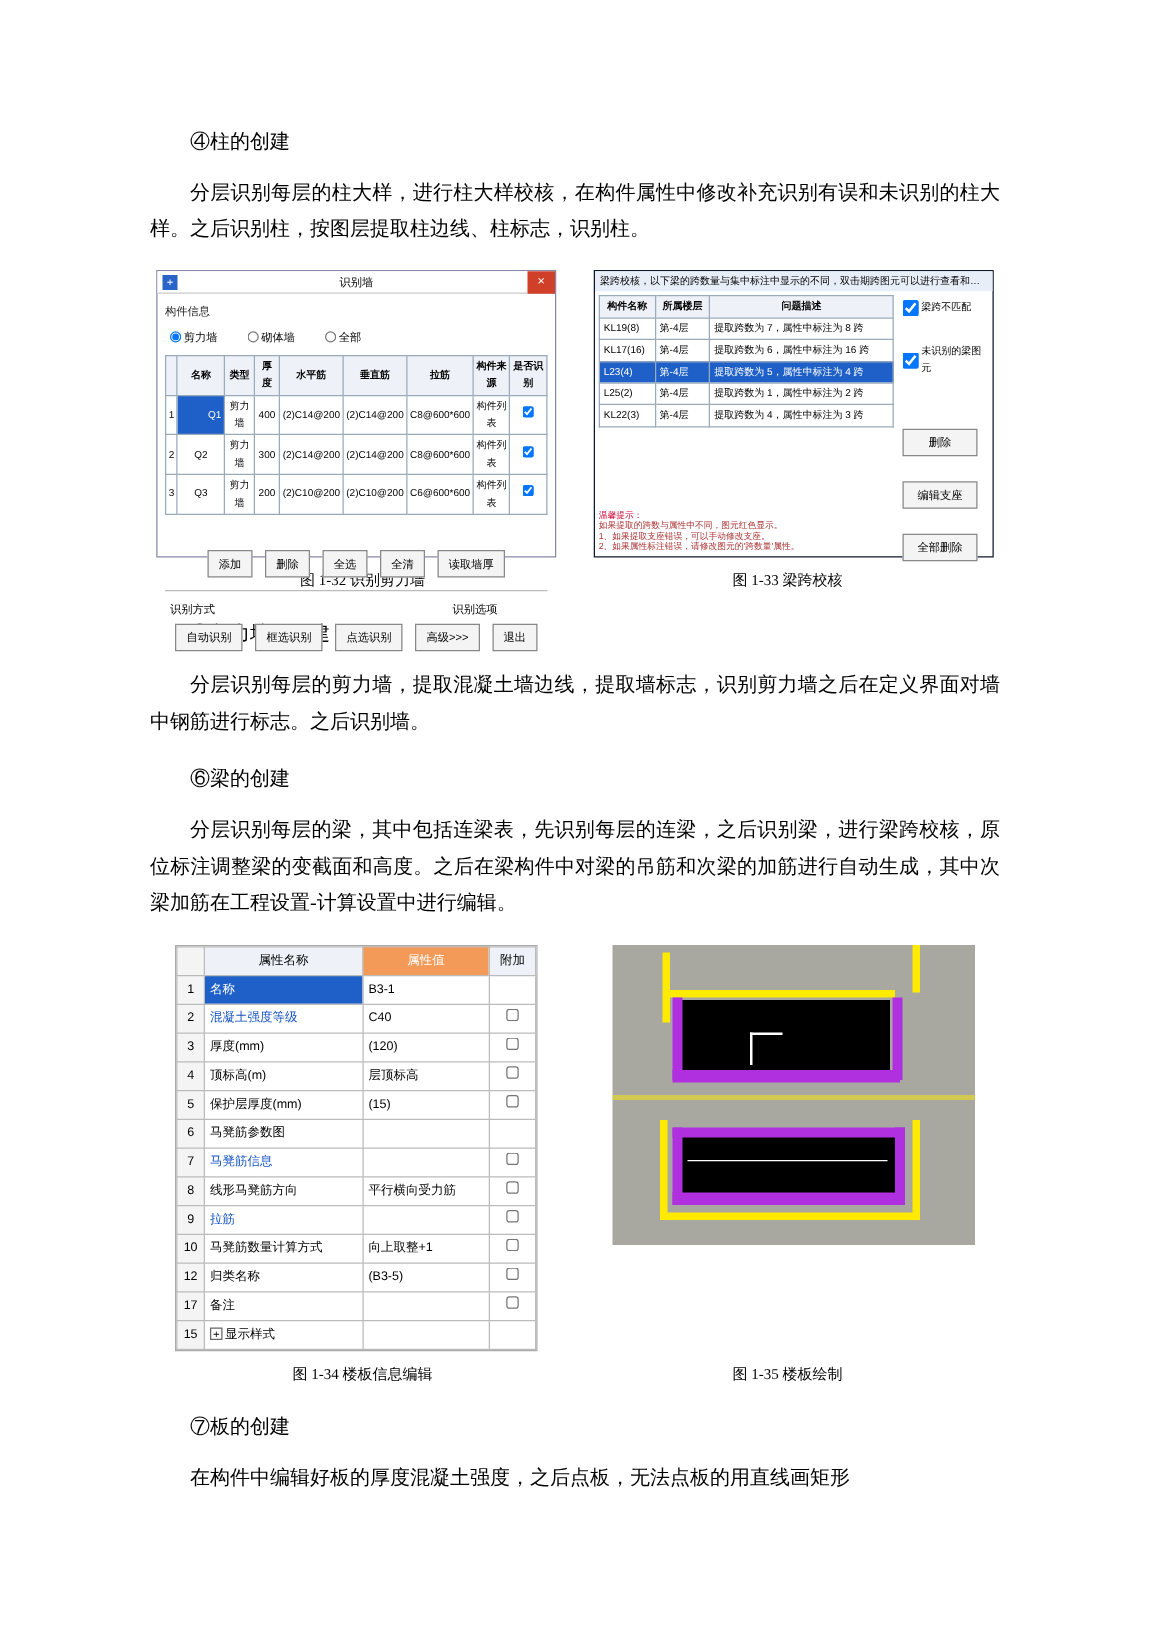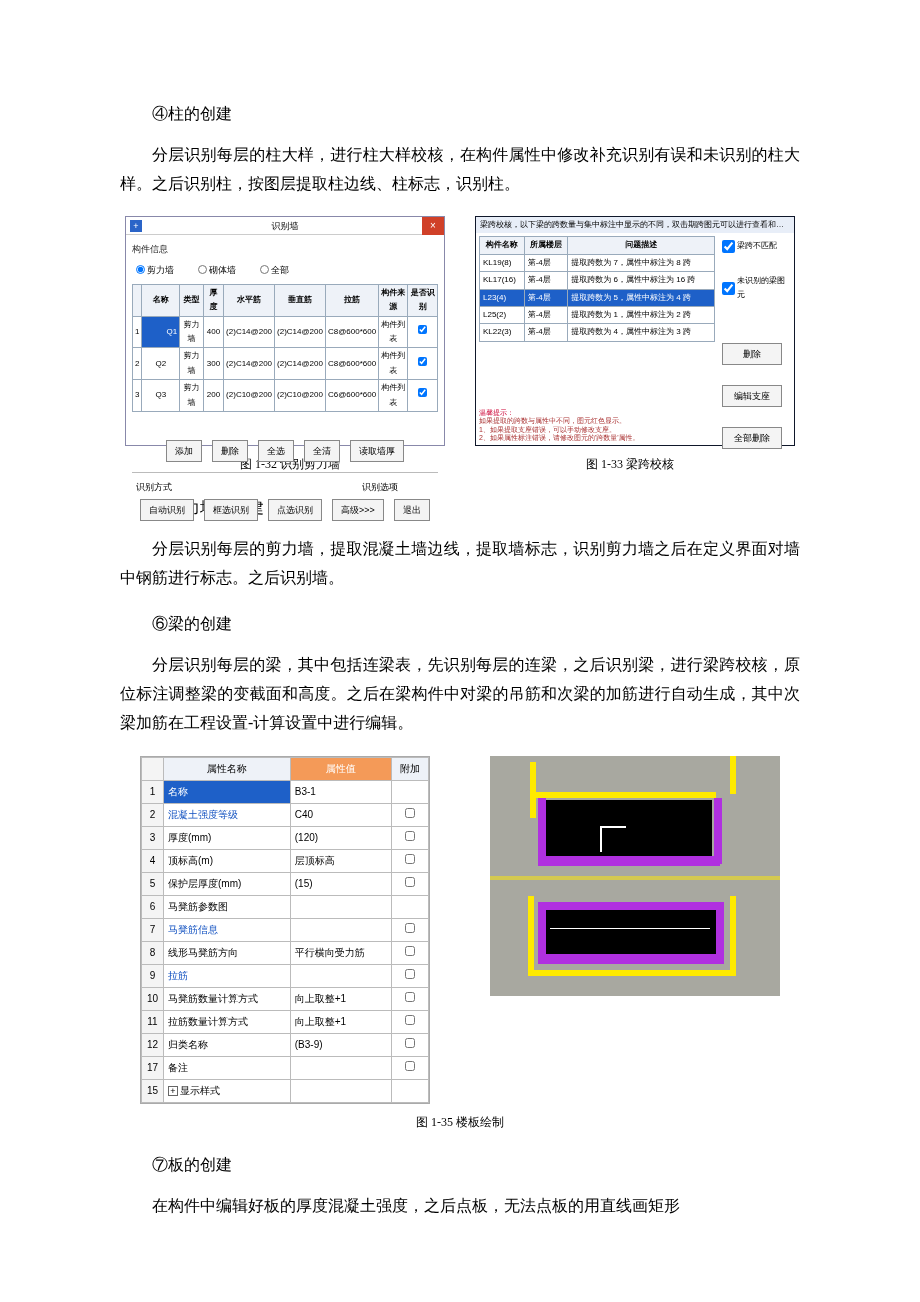--- a/index.html
+++ b/index.html
@@ -341,29 +341,23 @@
               <td></td>
               <td style="text-align: center;"><input type="checkbox" style=""></td>
             </tr>
             <tr>
               <td class="idx">10</td>
               <td class="nm"><span>马凳筋数量计算方式</span></td>
               <td>向上取整+1</td>
               <td style="text-align: center;"><input type="checkbox" style=""></td>
             </tr>
             <tr>
-              <td class="idx">11</td>
-              <td class="nm"><span>拉筋数量计算方式</span></td>
-              <td>向上取整+1</td>
-              <td style="text-align: center;"><input type="checkbox" style=""></td>
-            </tr>
-            <tr>
               <td class="idx">12</td>
               <td class="nm"><span>归类名称</span></td>
-              <td>(B3-9)</td>
+              <td>(B3-5)</td>
               <td style="text-align: center;"><input type="checkbox" style=""></td>
             </tr>
             <tr>
               <td class="idx">17</td>
               <td class="nm"><span>备注</span></td>
               <td></td>
               <td style="text-align: center;"><input type="checkbox" style=""></td>
             </tr>
             <tr>
               <td class="idx">15</td>
@@ -398,17 +392,18 @@
       <div class="yl" style="left:38px; top:140px; width:6px; height:80px;"></div>
       <div class="yl" style="left:240px; top:140px; width:6px; height:80px;"></div>
       <div class="yl" style="left:38px; top:214px; width:208px; height:6px;"></div>
       <div class="wln" style="left:60px; top:172px; width:160px; height:1px;"></div>
 
       <div class="yl" style="left:0; top:120px; width:290px; height:4px; opacity:.5;"></div>
     </div>
   </div>
 </div>
 <div class="caption-row">
+  <div class="caption-col">图 1-34  楼板信息编辑</div>
   <div class="caption-col">图 1-35  楼板绘制</div>
 </div>
 
 <div class="section-title">⑦板的创建</div>
 <div class="para">在构件中编辑好板的厚度混凝土强度，之后点板，无法点板的用直线画矩形</div>
 
 </body></html>

